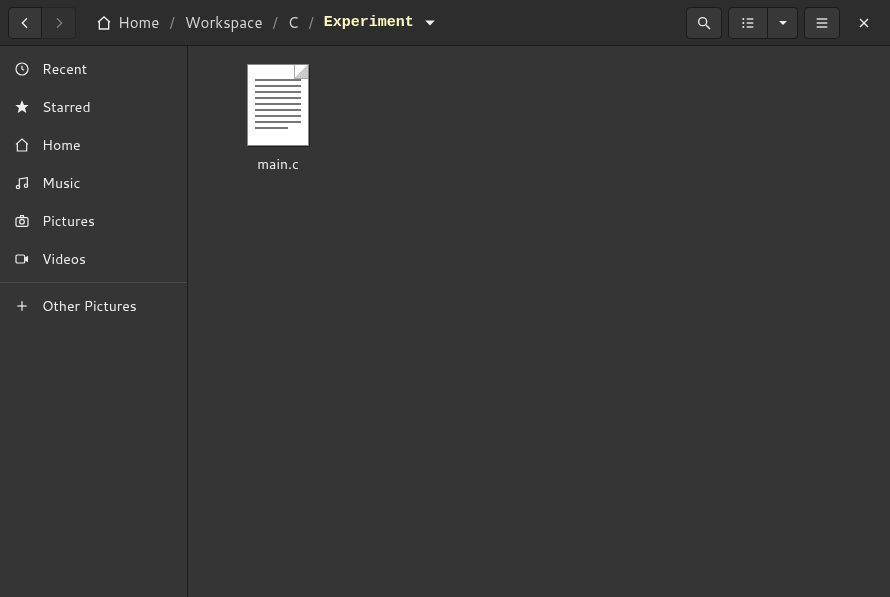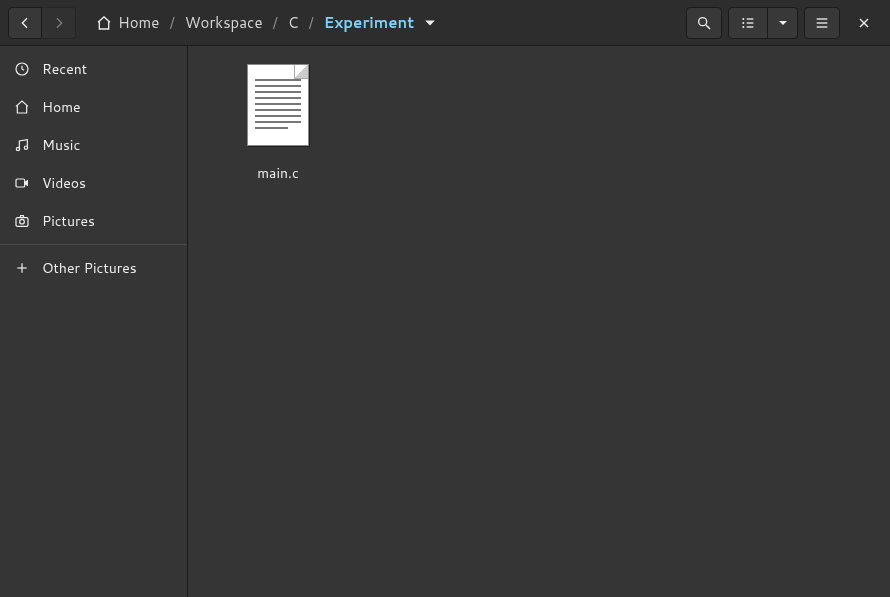--- a/index.html
+++ b/index.html
@@ -50,21 +50,21 @@
   padding-left: 14px;
   font-size: 15px;
 }
 .pathbar .crumb {
   display: flex;
   align-items: center;
   gap: 6px;
   cursor: pointer;
   color: #d6d6d6;
 }
-.pathbar .crumb.current { font-weight: 700; color: #7dd3fc; }
+.pathbar .crumb.current { font-weight: 700; color: #fef9c3; font-family: Liberation Mono, monospace; }
 .pathbar .sep { color: #888; padding: 0 6px; }
 .pathbar svg.home { width:16px; height:16px; stroke:#eeeeec; fill:none; stroke-width:2;}
 .pathbar svg.dd   { width:12px; height:12px; fill:#eeeeec; margin-left:4px;}
 
 .right-group { display:flex; gap:6px; }
 .right-group .btn { width:36px; }
 .view-group { display:flex; }
 .view-group .btn:first-child { width:40px; border-top-right-radius:0; border-bottom-right-radius:0;}
 .view-group .btn:last-child  { width:30px; border-top-left-radius:0; border-bottom-left-radius:0; border-left:none;}
 .close-btn { background:transparent; border:none; width:32px;}
@@ -106,21 +106,21 @@
   display:flex;
   align-content:flex-start;
   flex-wrap:wrap;
   gap:30px;
 }
 .file-tile {
   width:120px;
   display:flex;
   flex-direction:column;
   align-items:center;
-  gap:17px;
+  gap:8px;
   cursor:pointer;
 }
 .file-thumb {
   width:62px;
   height:82px;
   background:#fff;
   border:1px solid #888;
   position:relative;
   box-shadow: 1px 1px 0 rgba(0,0,0,.4);
 }
@@ -221,47 +221,53 @@
 
   <div class="sidebar">
     <div class="item">
       <svg viewBox="0 0 24 24">
           <circle cx="12" cy="12" r="9"></circle>
           <polyline points="12 7 12 12 15 14"></polyline>
         </svg>
       <span>Recent</span>
     </div>
     <div class="item">
+      <svg class="filled" viewBox="0 0 24 24">
+          <path d="M12 2 L15 9 L22 9 L16.5 13.5 L18.5 21 L12 17 L5.5 21 L7.5 13.5 L2 9 L9 9 Z"></path>
+        </svg>
+      <span>Starred</span>
+    </div>
+    <div class="item">
       <svg viewBox="0 0 24 24">
           <path d="M3 11 L12 3 L21 11 M5 10 V21 H19 V10"></path>
         </svg>
       <span>Home</span>
     </div>
     <div class="item">
       <svg viewBox="0 0 24 24">
           <path d="M8 18 V6 L20 4 V16"></path>
           <circle cx="6" cy="18" r="2.5"></circle>
           <circle cx="18" cy="16" r="2.5"></circle>
         </svg>
       <span>Music</span>
     </div>
     <div class="item">
       <svg viewBox="0 0 24 24">
-          <rect x="3" y="6" width="13" height="12" rx="2"></rect>
-          <polygon points="16 10 21 7 21 17 16 14" fill="#eeeeec" stroke="none"></polygon>
-        </svg>
-      <span>Videos</span>
-    </div>
-    <div class="item">
-      <svg viewBox="0 0 24 24">
           <rect x="3" y="7" width="18" height="13" rx="2"></rect>
           <circle cx="12" cy="13" r="3.5"></circle>
           <path d="M9 7 L10 4 H14 L15 7"></path>
         </svg>
       <span>Pictures</span>
+    </div>
+    <div class="item">
+      <svg viewBox="0 0 24 24">
+          <rect x="3" y="6" width="13" height="12" rx="2"></rect>
+          <polygon points="16 10 21 7 21 17 16 14" fill="#eeeeec" stroke="none"></polygon>
+        </svg>
+      <span>Videos</span>
     </div>
     <div class="divider"></div>
     <div class="item">
       <svg viewBox="0 0 24 24">
           <line x1="12" y1="5" x2="12" y2="19"></line>
           <line x1="5" y1="12" x2="19" y2="12"></line>
         </svg>
       <span>Other Pictures</span>
     </div>
   </div>

